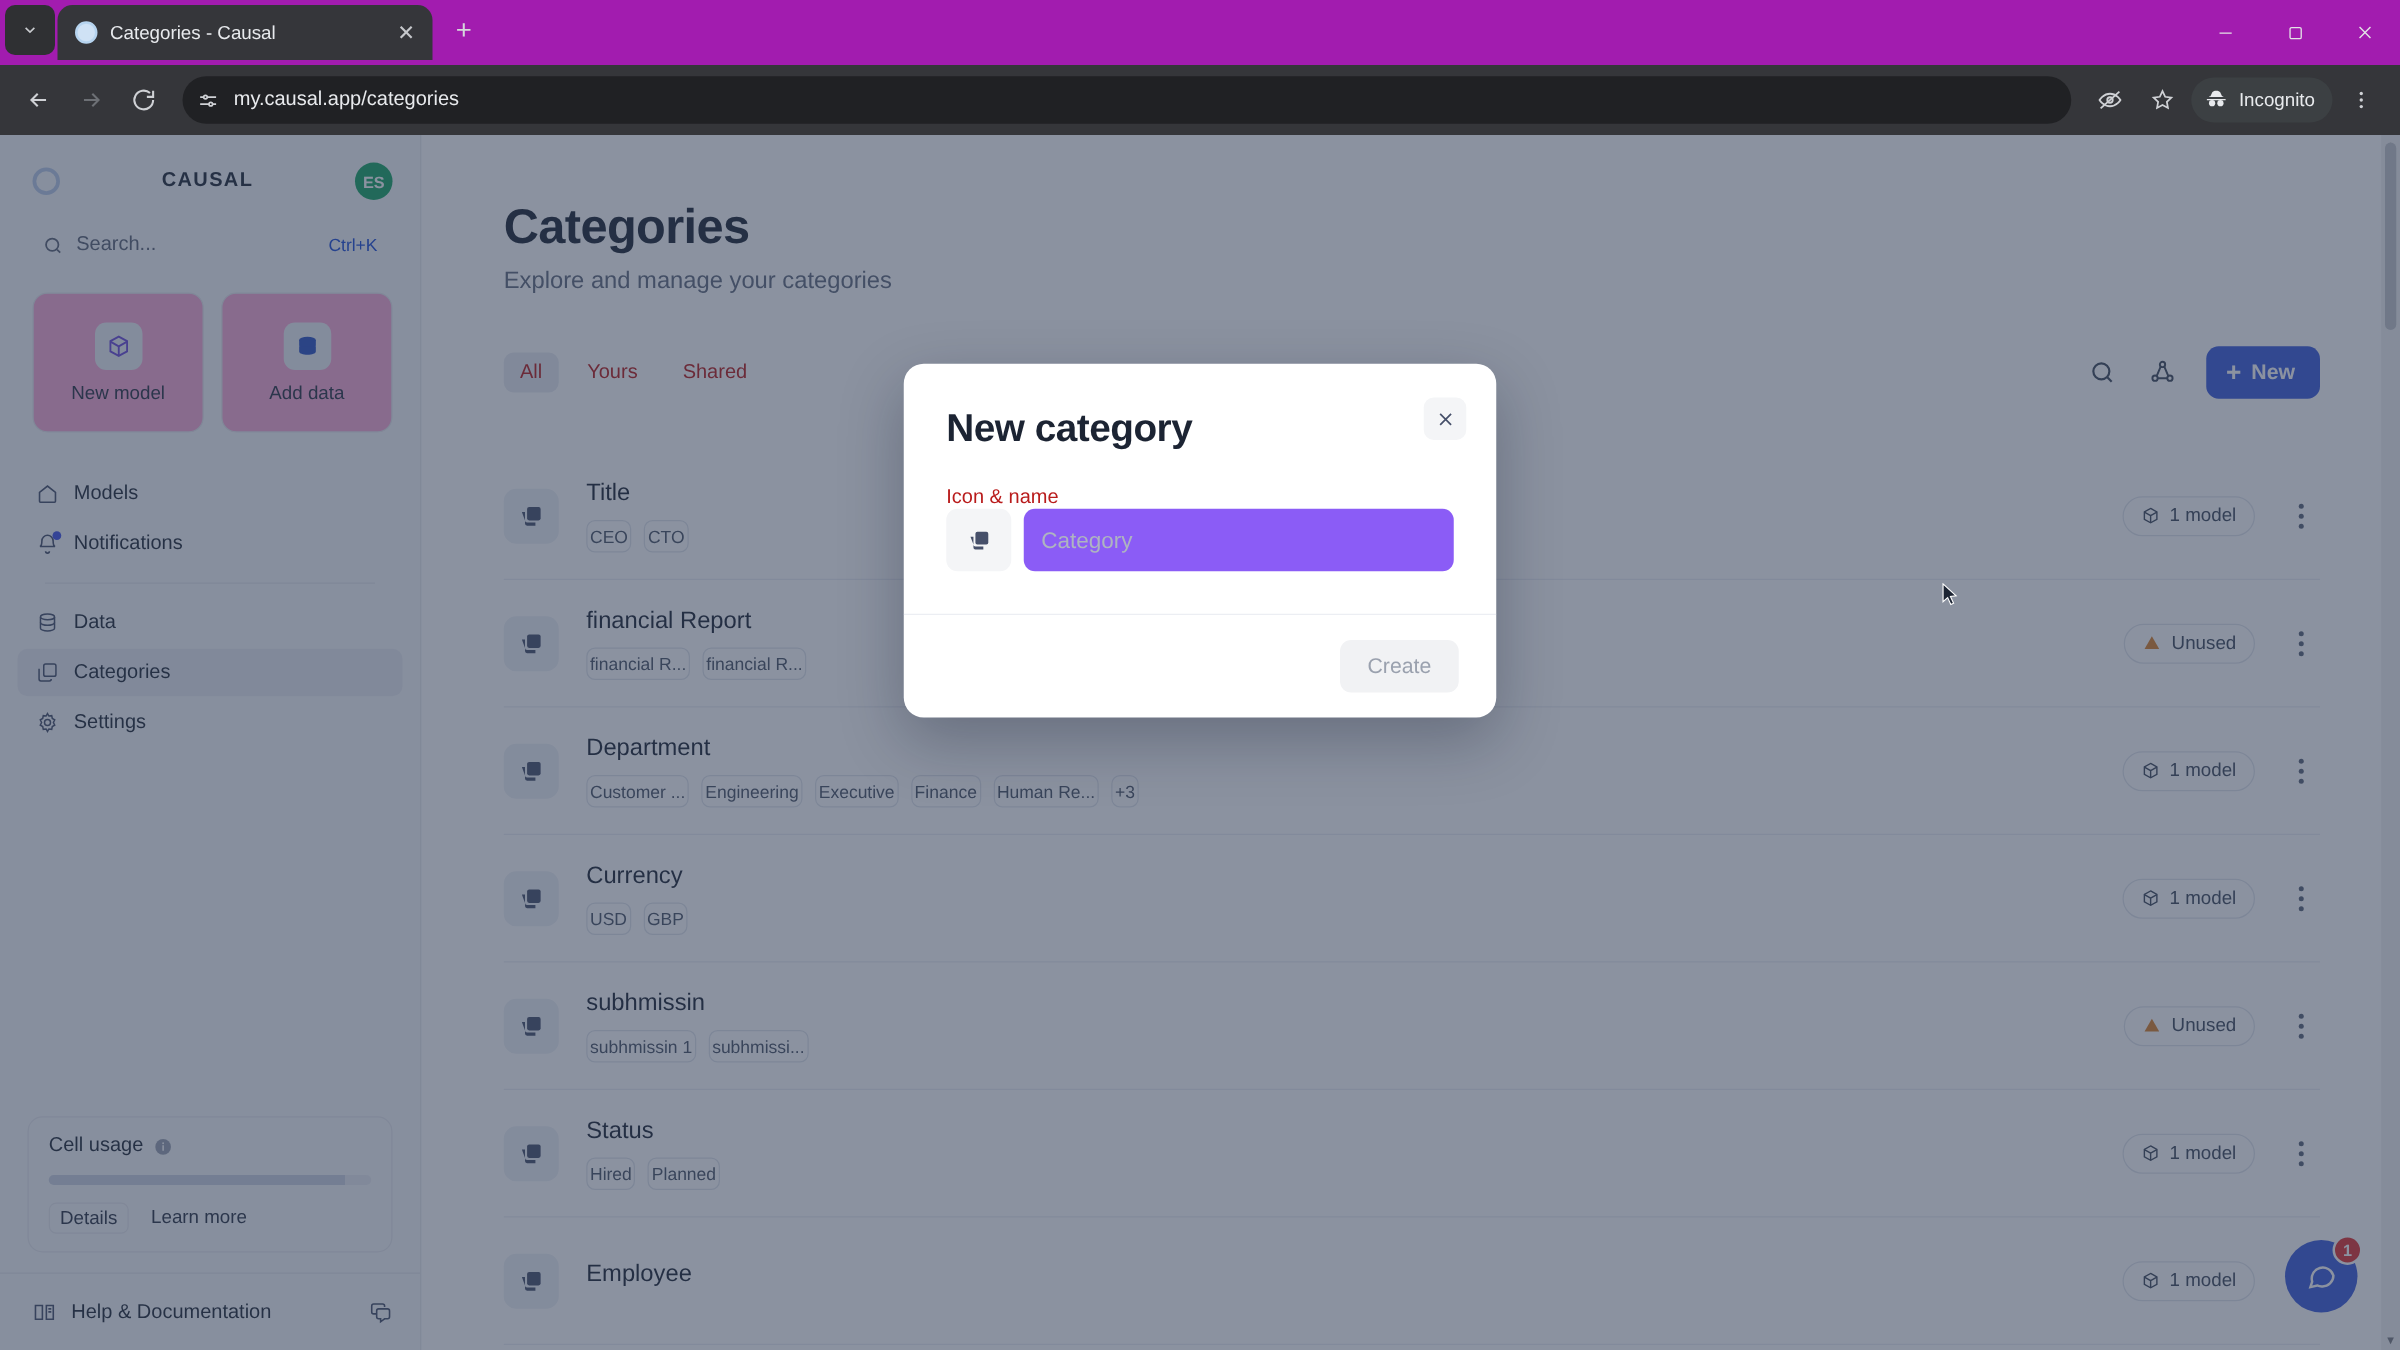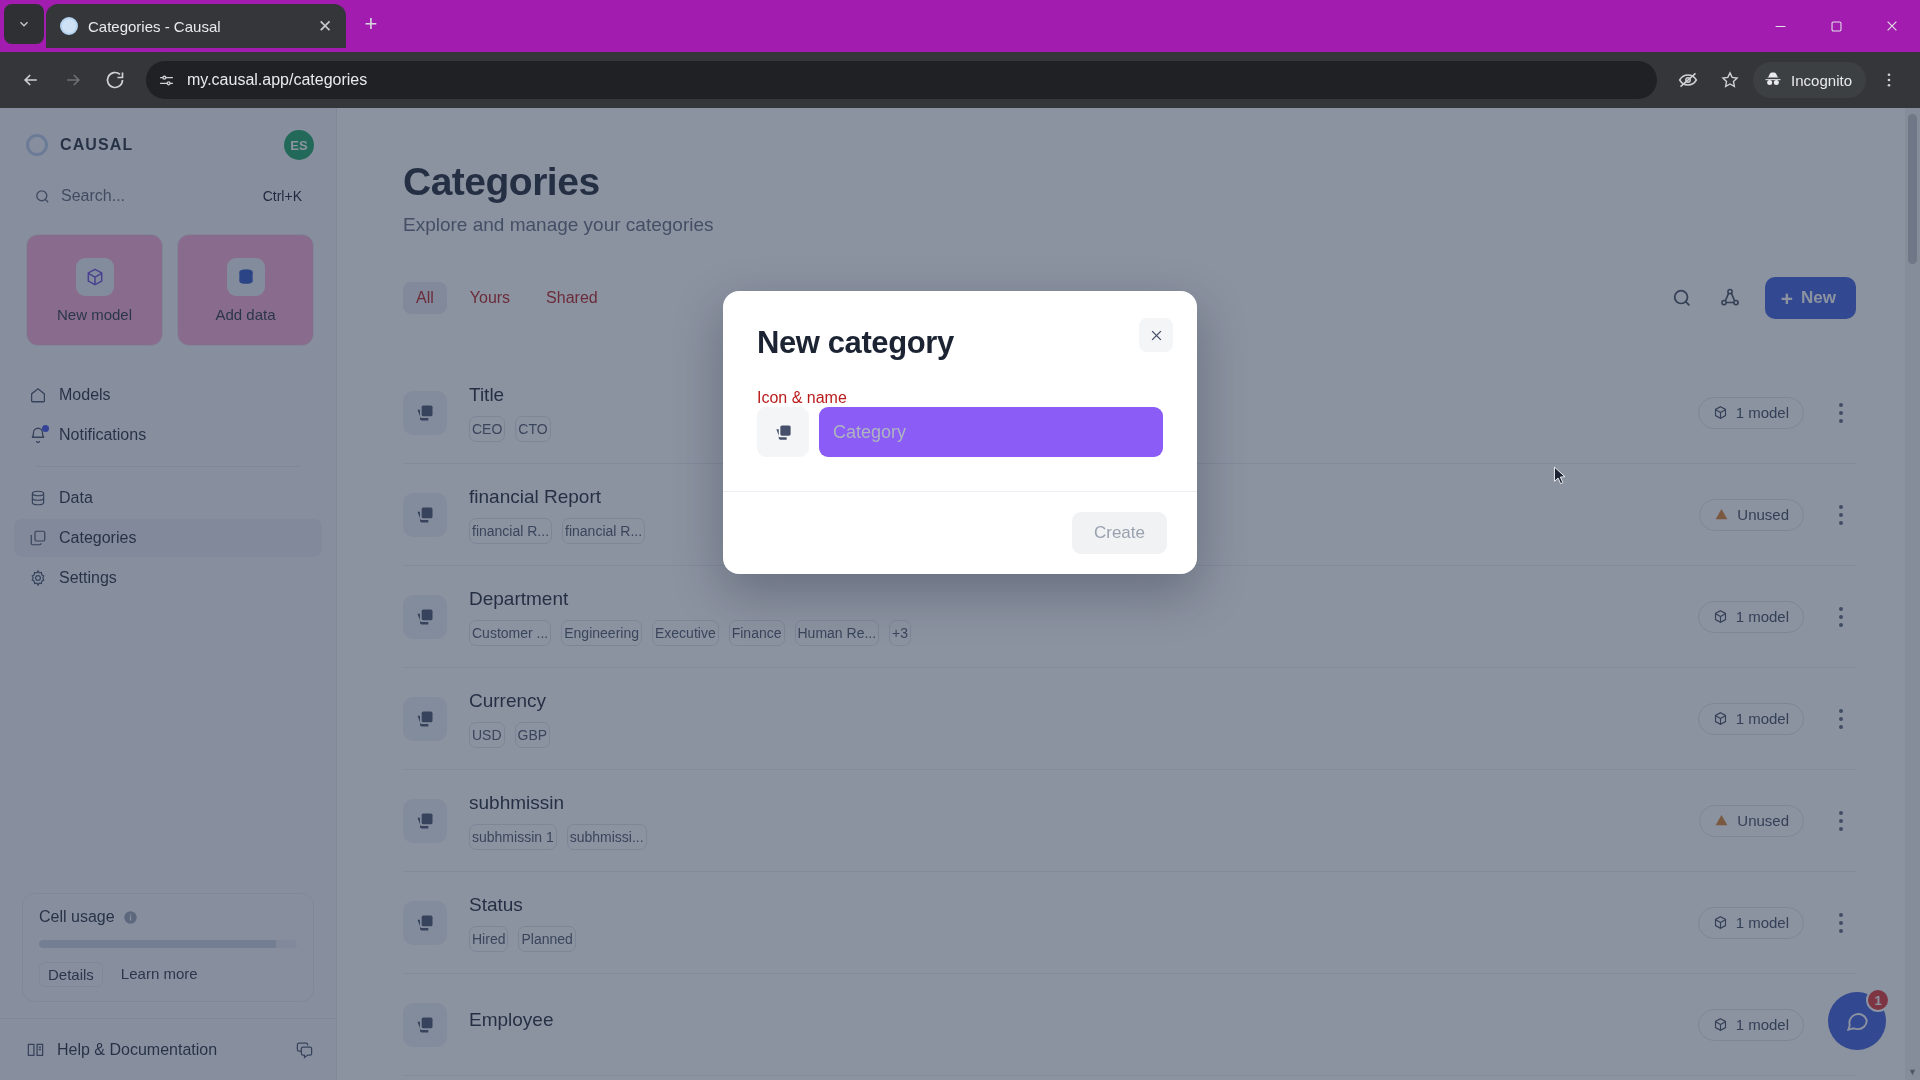--- a/index.html
+++ b/index.html
@@ -64,32 +64,32 @@
 
   
   .app { display: flex; width: 1920px; height: 972px; background: #fff; }
 
   .sidebar {
     width: 337px; flex: none; background: #f7f8fa; border-right: 1px solid #e8eaee;
     display: flex; flex-direction: column; position: relative;
   }
   .brand { display:flex; align-items:center; padding: 22px 22px 16px 26px; gap: 12px; }
   .brand-logo { width: 22px; height: 22px; border-radius: 50%; border: 3px solid #b8cbe8; }
-  .brand-name { font-size: 16px; font-weight: 700; letter-spacing: 1.1px; color: #1f2937; flex: 1; }
+  .brand-name { font-size: 16px; font-weight: 700; letter-spacing: 1.1px; color: #1f2937; flex: 1; text-align: center; }
   .avatar {
     width: 30px; height: 30px; border-radius: 50%; background: #18a565; color: #fff;
     display:flex; align-items:center; justify-content:center; font-size: 13px; font-weight: 700;
   }
 
   .search-row {
     margin: 0 22px 18px 22px; height: 40px; border-radius: 9px;
     display: flex; align-items: center; gap: 10px; padding: 0 12px;
   }
   .search-ph { flex: 1; color: #5b6476; font-size: 16px; }
-  .search-kbd { color: #0f172a; font-size: 14px; }
+  .search-kbd { color: #1d4ed8; font-size: 14px; }
 
   .quick { display: flex; gap: 14px; padding: 0 22px 30px 26px; }
   .quick-card {
     flex: 1; height: 112px; border: 1px solid #e6e8ee; border-radius: 12px; background: #f9a8d4;
     display: flex; flex-direction: column; align-items: center; justify-content: center; gap: 10px;
   }
   .quick-ico {
     width: 38px; height: 38px; border-radius: 9px; background: #eef1f7;
     display:flex; align-items:center; justify-content:center;
   }

